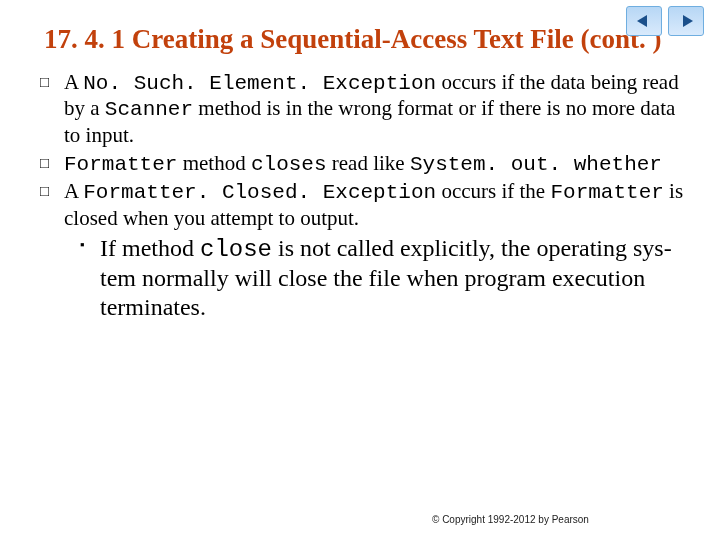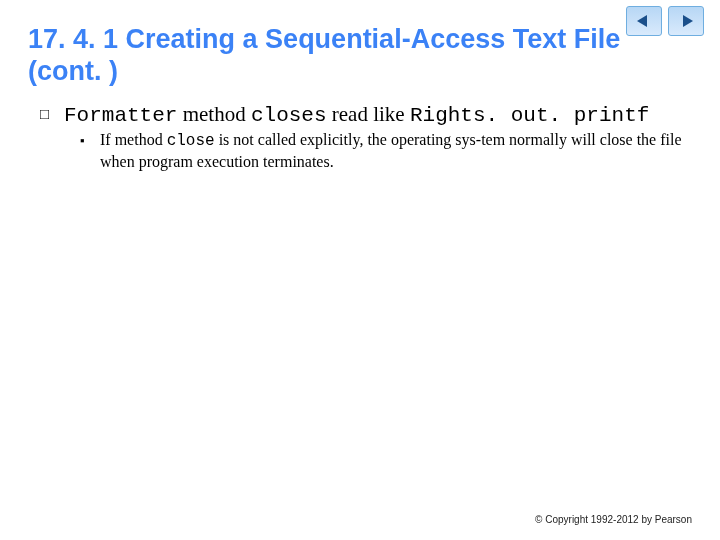--- a/index.html
+++ b/index.html
@@ -18,26 +18,26 @@
   }
   .nav-btn{
     width:34px;height:28px;
     background:linear-gradient(#b7d7f5,#d9eafc);
     border:1px solid #6faee0;
     border-radius:3px;
     display:flex;align-items:center;justify-content:center;
   }
   .nav-btn svg{display:block}
   .heading{
-    font-family:Liberation Sans, sans-serif;
+    font-family:Liberation Serif, serif;
     font-weight:bold;
     font-size:27px;
     line-height:1.18;
-    padding:24px 36px 10px 28px;
-    color:#3b82f6;
+    padding:24px 36px 10px 44px;
+    color:#c2410c;
   }
   .content{
     padding:4px 36px 0 40px;
     font-size:21px;
     line-height:1.22;
   }
   .item{
     position:relative;
     padding-left:24px;
     margin:0 0 2px 0;
@@ -46,33 +46,33 @@
     content:"\25A1";
     position:absolute;left:0;top:3px;
     font-size:15px;
     font-family:Arial,sans-serif;
   }
   .mono{font-family:"Courier New",Courier,monospace}
   .sub{
     margin:2px 0 0 40px;
     padding-left:20px;
     position:relative;
-    font-size:16px;
+    font-size:24px;
     line-height:1.22;
   }
   .sub::before{
     content:"\25AA";
     position:absolute;left:0;top:3px;
     font-size:13px;
   }
   .footer{
     position:absolute;
     bottom:14px;right:28px;
     width:260px;
-    text-align:right;
+    text-align:left;
     font-family:Verdana,Geneva,sans-serif;
     font-size:10px;
     line-height:1.3;
     color:#222;
   }
 </style>
 </head>
 <body>
 
 <div class="nav">
@@ -84,19 +84,21 @@
   <div class="nav-btn">
     <svg width="18" height="14">
       <polygon points="6,1 16,7 6,13" fill="#1a4f8a"></polygon>
     </svg>
   </div>
 </div>
 
 <div class="heading">17. 4. 1 Creating a Sequential-Access Text File (cont. )</div>
 
 <div class="content">
-  <div class="item"><span class="mono">Formatter</span><span> method </span><span class="mono">closes</span><span> read like </span><span class="mono">Rights. out. printf</span></div>
+  <div class="item"><span>A </span><span class="mono">No. Such. Element. Exception</span><span> occurs if the data being read by a </span><span class="mono">Scanner</span><span> method is in the wrong format or if there is no more data to input.</span></div>
+  <div class="item"><span class="mono">Formatter</span><span> method </span><span class="mono">closes</span><span> read like </span><span class="mono">System. out. whether</span></div>
+  <div class="item"><span>A </span><span class="mono">Formatter. Closed. Exception</span><span> occurs if the </span><span class="mono">Formatter</span><span> is closed when you attempt to output.</span></div>
   <div class="sub"><span>If method </span><span class="mono">close</span><span> is not called explicitly, the operating sys-tem normally will close the file when program execution terminates.</span></div>
 </div>
 
 <div class="footer">
   <span>© Copyright 1992-2012 by Pearson</span><br>
 </div>
 
 </body></html>

